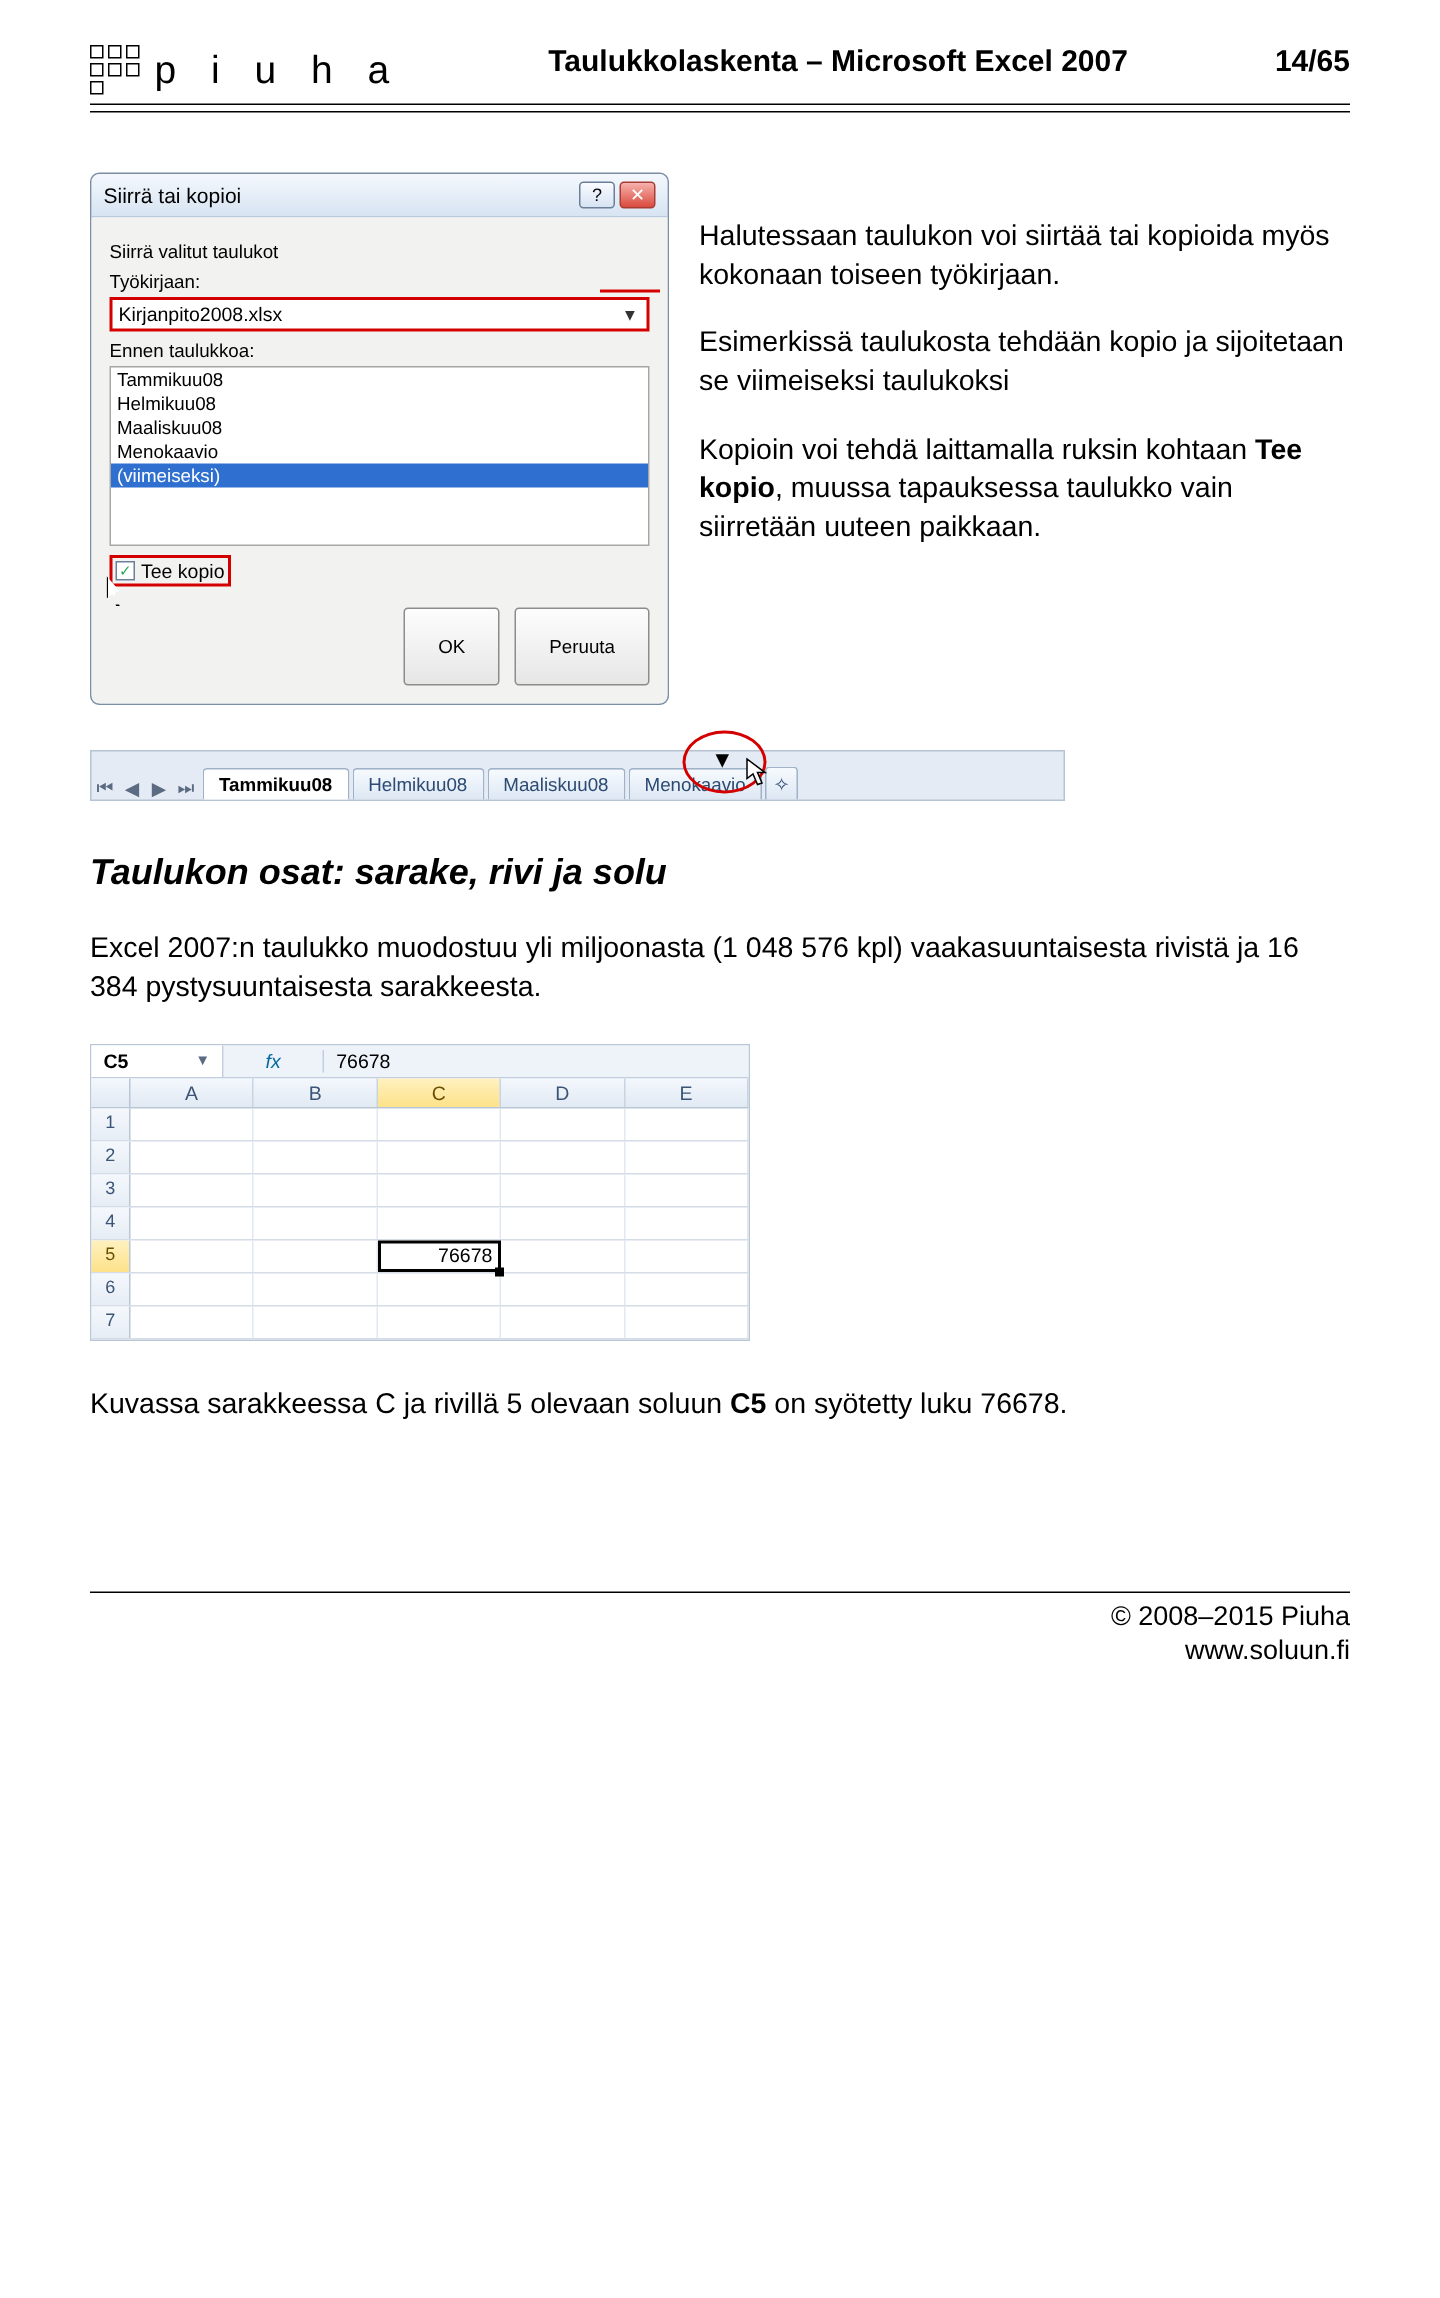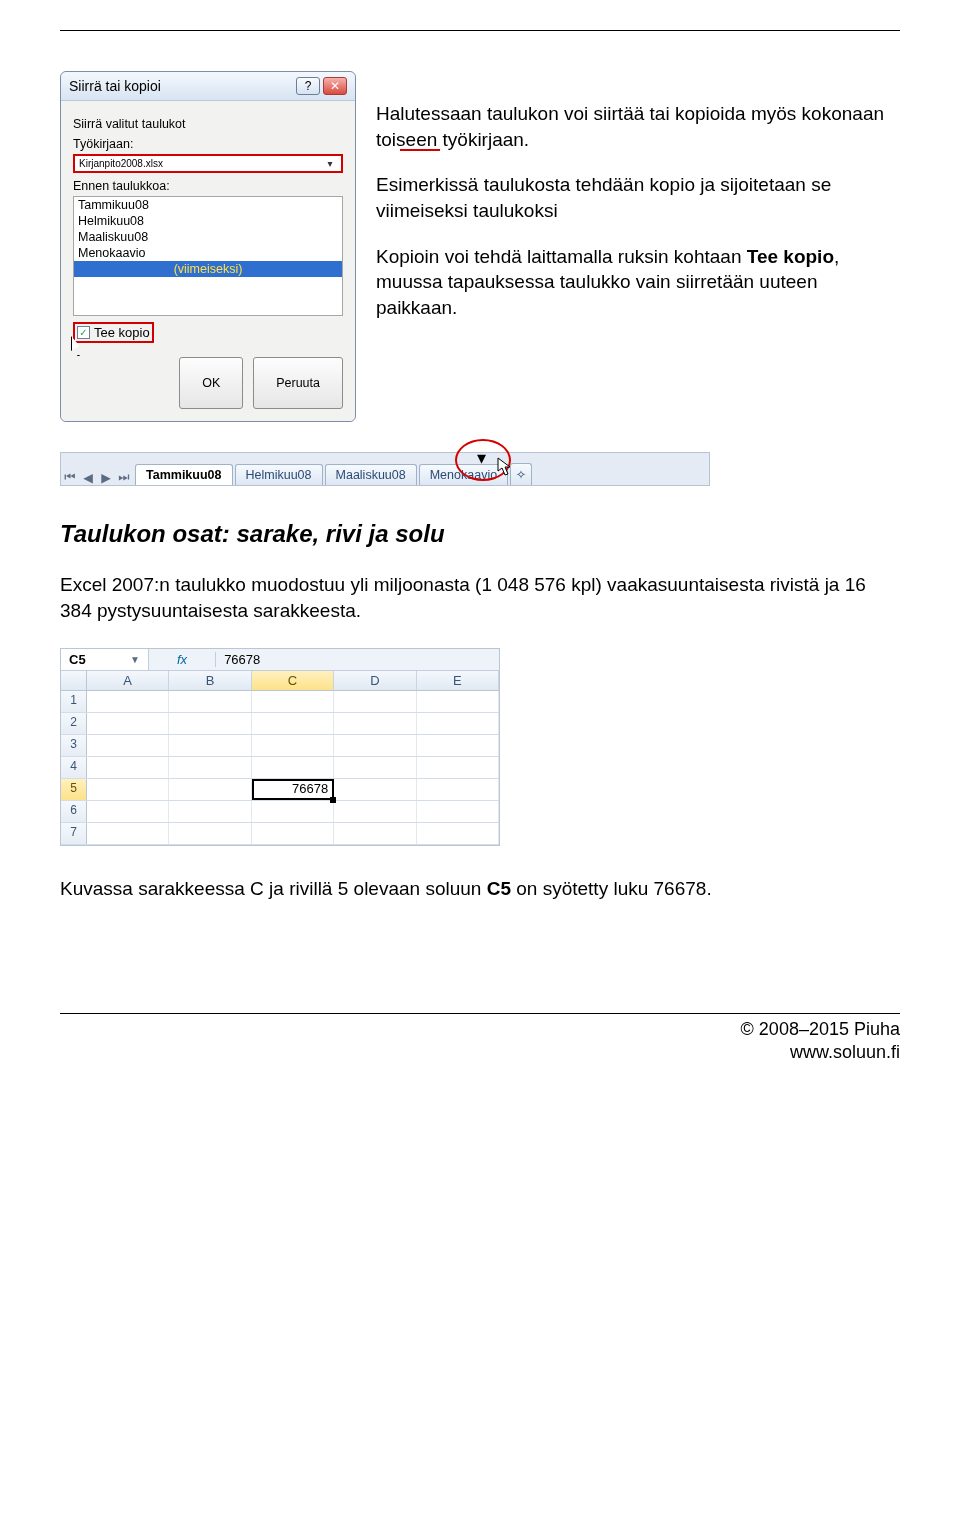--- a/index.html
+++ b/index.html
@@ -27,21 +27,21 @@
   .logo-row { display: flex; gap: 3px; }
   .logo-sq { width: 9px; height: 9px; border: 1px solid #000; }
   .brand { font-size: 26px; letter-spacing: 8px; font-weight: 400; }
   .hdr-title { font-size: 20px; font-weight: bold; flex: 1; text-align: center; }
   .hdr-page { font-size: 20px; font-weight: bold; }
   .hdr-rule { border-top: 1.5px solid #000; margin-bottom: 40px; }
 
   
   .dialog-and-notes { display: flex; gap: 20px; align-items: flex-start; margin-bottom: 30px; }
   .dialog {
-    width: 296px;
+    width: 386px;
     font-family: "Segoe UI", Tahoma, sans-serif;
     font-size: 13px;
     border: 1px solid #7b8ea6;
     border-radius: 6px;
     background: #eef3f9;
     position: relative;
     flex-shrink: 0;
   }
   .dlg-titlebar {
     background: linear-gradient(#f4f8fd, #d7e4f2);
@@ -56,29 +56,29 @@
     width: 24px; height: 18px; border: 1px solid #6c7f99; border-radius: 3px;
     display: flex; align-items: center; justify-content: center;
     font-size: 12px; background: linear-gradient(#f9fbff,#d7e3f2);
   }
   .dlg-close { background: linear-gradient(#f6b1ad,#da4b3e); color:#fff; border-color:#a83d34;}
   .dlg-body { padding: 10px 12px 12px; background: #f2f2f0; border-radius: 0 0 6px 6px; }
   .dlg-lbl { display: block; margin-top: 6px; margin-bottom: 3px; font-size: 12.5px; }
   .dlg-combo {
     display: flex; align-items: center; justify-content: space-between;
     border: 2px solid #d40000; background: #fff; padding: 2px 4px;
-    font-size: 10px;
+    font-size: 13px;
   }
   .dlg-combo .tri { width: 14px; text-align: center; color: #333; }
   .listbox {
     border: 1px solid #a6a6a6; background: #fff; height: 120px; margin-top: 3px;
     font-size: 12.5px; overflow: hidden;
   }
   .listbox div { padding: 1px 4px; }
-  .listbox .sel { background: #2f6fcf; color: #fde047; text-align: center; }
+  .listbox .sel { background: #2f6fcf; color: #ffffff; }
   .chkrow { display: flex; align-items: center; gap: 4px; margin-top: 6px; border: 2px solid #d40000; padding: 1px 2px; width: fit-content; }
   .chkbox { width: 13px; height: 13px; border: 1px solid #6c7f99; background:#fff; display:flex; align-items:center; justify-content:center; font-size:10px; color:#2a5; }
   .cursor { position: relative; }
   .cursor::after {
     content: ""; position: absolute; left: -4px; top: 12px; width: 14px; height: 18px;
     background: linear-gradient(135deg,#fff 50%,transparent 50%); border: 1px solid #000;
     clip-path: polygon(0 0, 60% 55%, 35% 55%, 55% 100%, 40% 100%, 25% 60%, 0 75%);
   }
   .dlg-btns { display: flex; justify-content: flex-end; gap: 10px; margin-top: 14px; }
   .dlg-btn {
@@ -146,20 +146,42 @@
   .grow .cell.active::after { content:""; position:absolute; right:-3px; bottom:-3px; width:6px; height:6px; background:#000; }
 
   .footer { text-align: right; font-size: 18px; margin-top: 110px; border-top:1px solid #000; padding-top:4px; }
   .footer div { line-height:1.3; }
 </style>
 </head>
 <body>
 
 <div class="page">
 
+  <div class="hdr">
+    <div class="logo-block">
+      <div class="logo-grid">
+        <div class="logo-row">
+            <div class="logo-sq"></div>
+            <div class="logo-sq"></div>
+            <div class="logo-sq"></div>
+          </div>
+        <div class="logo-row">
+            <div class="logo-sq"></div>
+            <div class="logo-sq"></div>
+            <div class="logo-sq"></div>
+          </div>
+        <div class="logo-row">
+            <div class="logo-sq"></div>
+          </div>
+      </div>
+      <span class="brand">p i u h a</span>
+    </div>
+    <span class="hdr-title">Taulukkolaskenta – Microsoft Excel 2007</span>
+    <span class="hdr-page">14/65</span>
+  </div>
   <div class="hdr-rule"></div>
 
   <div class="dialog-and-notes" style="position:relative;">
     <div class="dialog">
       <div class="dlg-titlebar">
         <span>Siirrä tai kopioi</span>
         <div class="dlg-t-btns">
           <div class="dlg-help">?</div>
           <div class="dlg-close">✕</div>
         </div>

